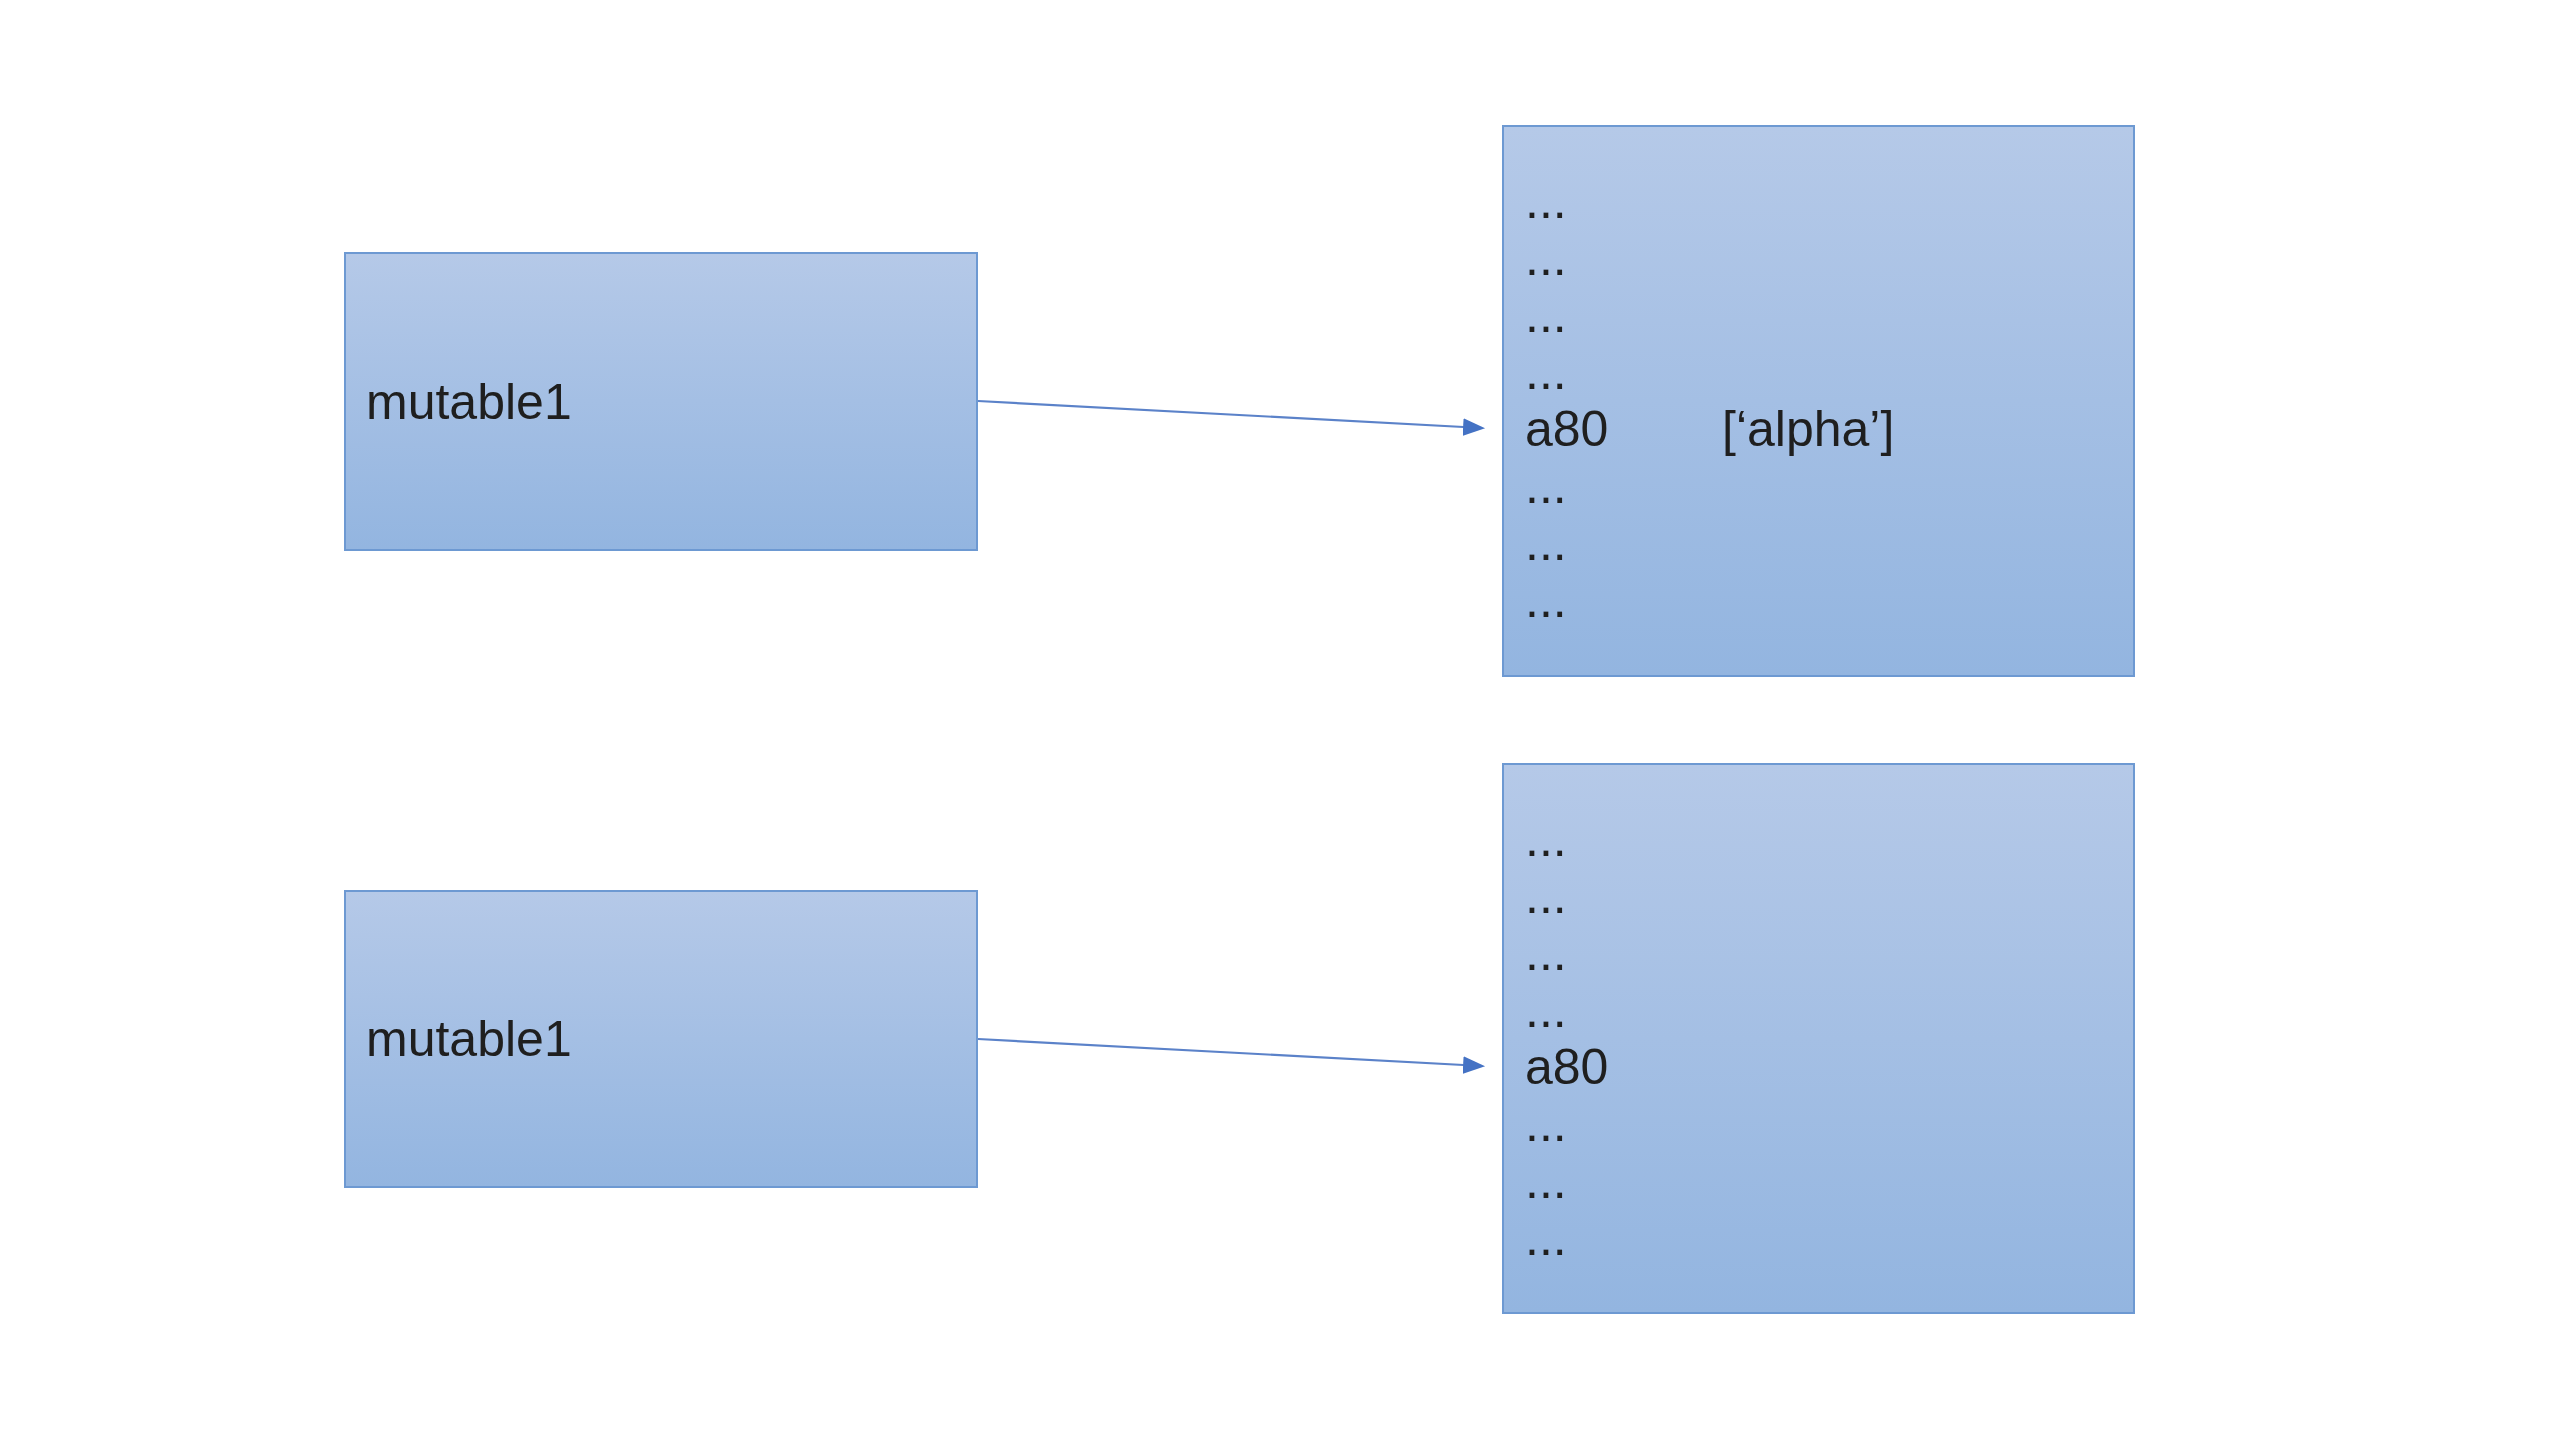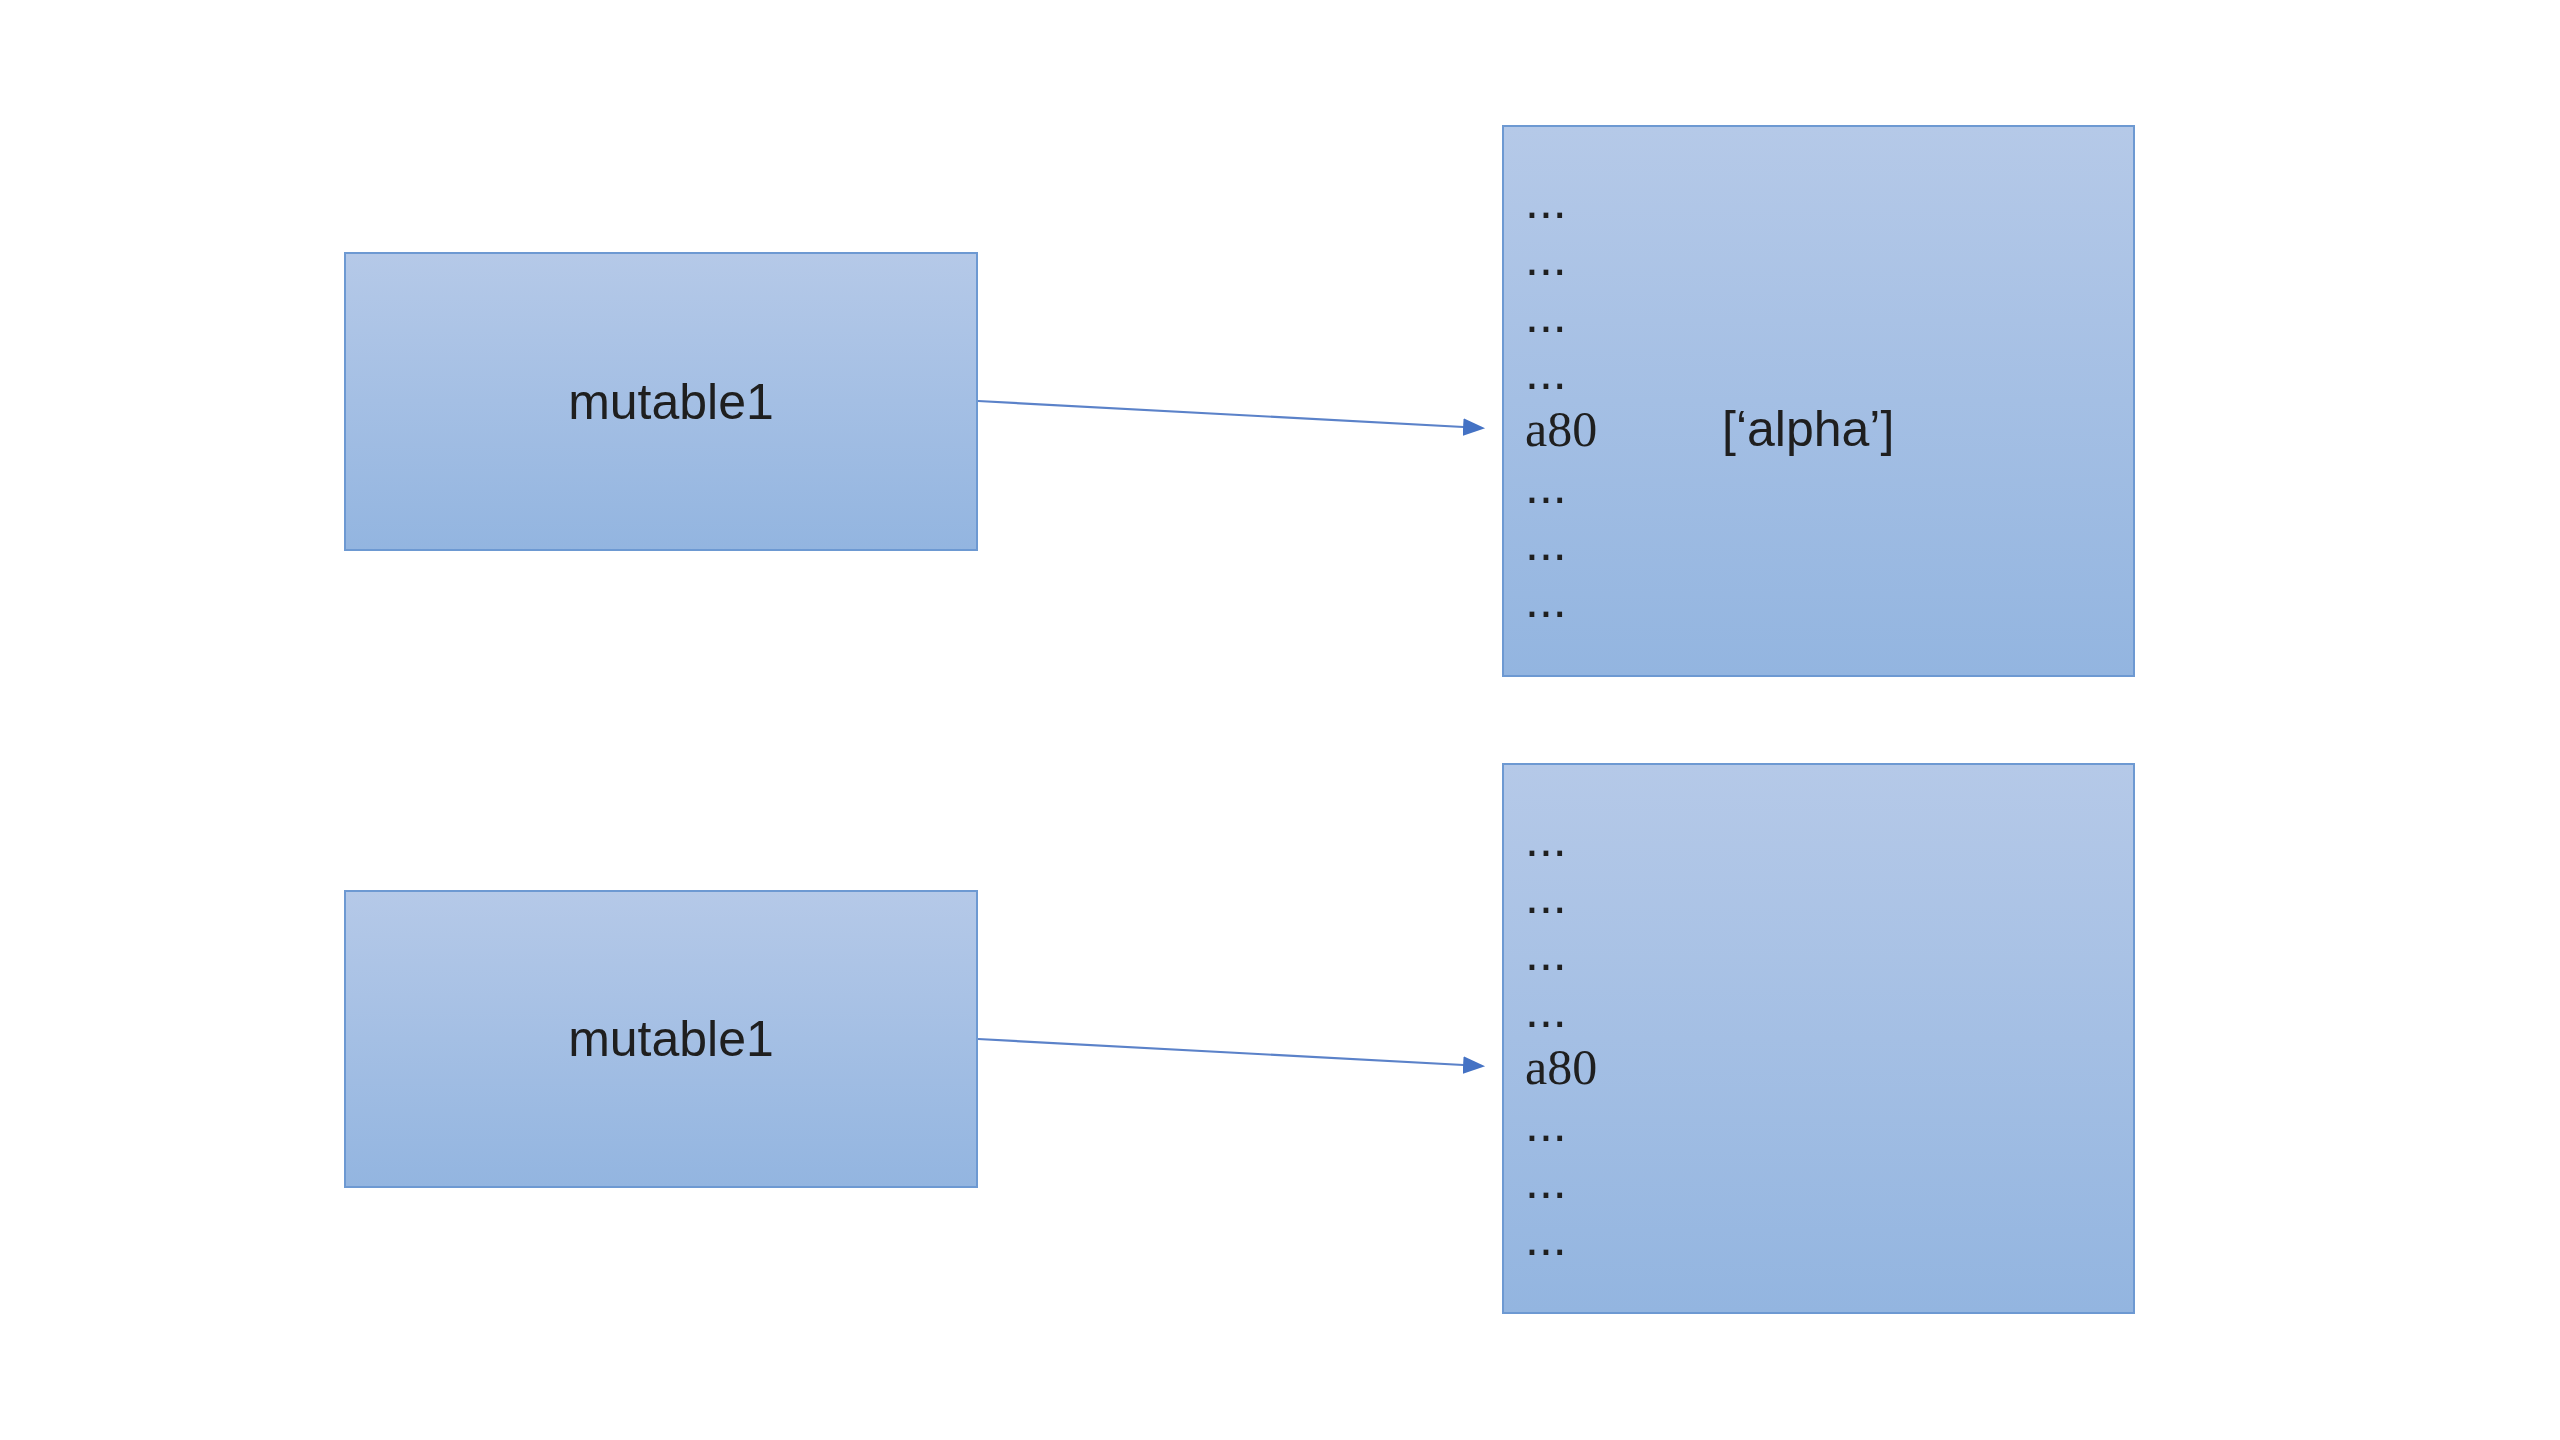--- a/index.html
+++ b/index.html
@@ -30,42 +30,40 @@
   }
   .box {
     position: absolute;
     box-sizing: border-box;
     background: linear-gradient(to bottom, var(--box-fill-top, #b3c8e8), var(--box-fill-bottom, #93b5e0));
     border: 2.5px solid var(--box-border, #6f9ad3);
   }
   .varbox {
     display: flex;
     align-items: center;
-    justify-content: center;
     font-size: 50px;
     padding-left: 20px;
   }
   .membox {
     display: flex;
     flex-direction: column;
     justify-content: center;
     padding-left: 21px;
     font-size: 50px;
     line-height: 57px;
   }
   .memrow {
     white-space: pre;
   }
   .memrow.addr {
     display: flex;
   }
   .addr-label {
     width: 197px;
     flex: 0 0 197px;
-    font-family: Liberation Serif, serif;
   }
   .box-tl { left: 344px;  top: 252px; width: 634px; height: 299px; }
   .box-tr { left: 1502px; top: 125px; width: 633px; height: 552px; }
   .box-bl { left: 344px;  top: 890px; width: 634px; height: 298px; }
   .box-br { left: 1502px; top: 763px; width: 633px; height: 551px; }
 </style>
 </head>
 <body>
 
 <div class="canvas">

